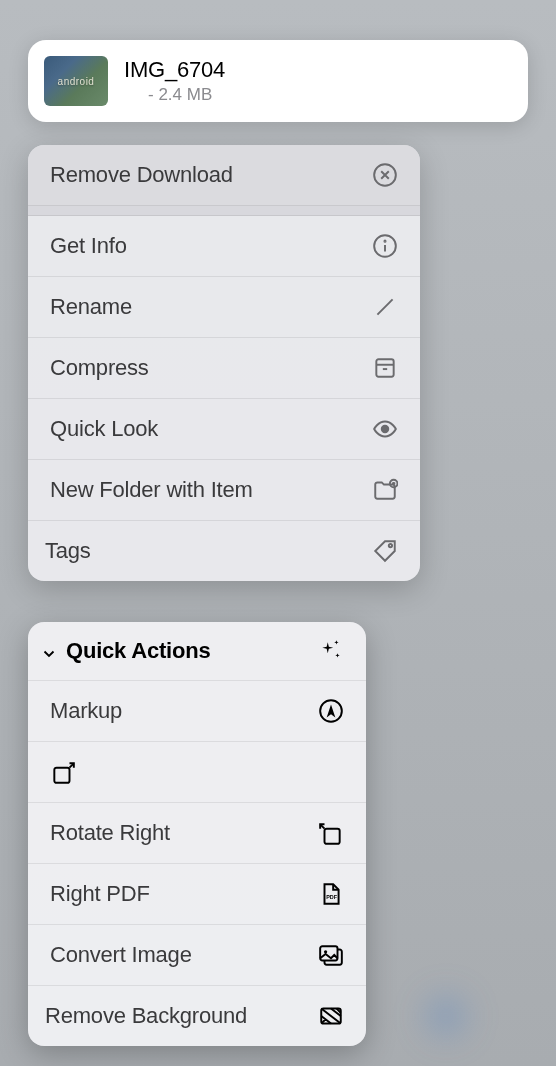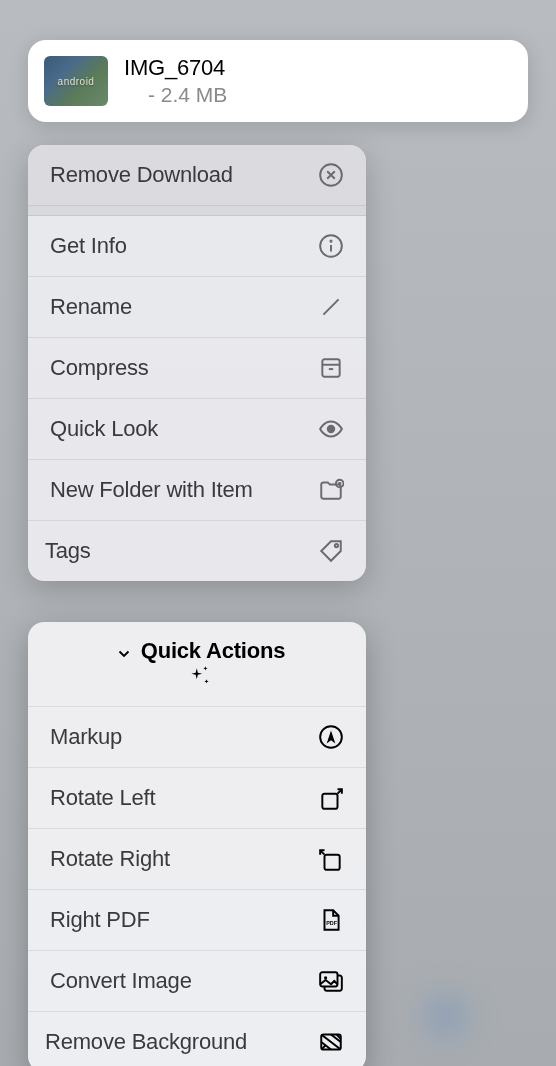--- a/index.html
+++ b/index.html
@@ -60,32 +60,32 @@
     }
     
     .file-name {
       font-size: 22px;
       font-weight: 400;
       color: #000000;
       letter-spacing: -0.2px;
     }
     
     .file-size {
-      font-size: 21px;
+      font-size: 17px;
       font-weight: 400;
       color: #8a8a8e;
       margin-top: 2px;
       margin-left: 24px;
     }
     
     .menu-1 {
       position: absolute;
       top: 145px;
       left: 28px;
-      width: 338px;
+      width: 392px;
       background: rgba(235, 235, 238, 0.95);
       border-radius: 16px;
       overflow: hidden;
       box-shadow: 0 8px 30px rgba(0,0,0,0.2);
     }
     
     .menu-2 {
       position: absolute;
       top: 622px;
       left: 28px;
@@ -115,22 +115,21 @@
     .menu-item-label {
       font-weight: 400;
       letter-spacing: -0.2px;
     }
     
     .menu-item.highlighted {
       background: rgba(210, 210, 215, 0.6);
     }
     
     .menu-item.quick-actions-header {
-      padding: 16px 22px 16px 28px;
-      flex-direction: column;
+      padding: 16px 22px 16px 12px;
     }
     
     .menu-item.quick-actions-header .menu-item-label {
       font-weight: 700;
       color: #000000;
       display: flex;
       align-items: center;
     }
     
     .section-separator {
@@ -272,21 +271,20 @@
   <div class="menu-item">
     <span class="menu-item-label">Markup</span>
     <span class="icon">
       <svg viewBox="0 0 24 24" fill="none" stroke="#000000" stroke-width="1.8">
         <circle cx="12" cy="12" r="10"></circle>
         <path d="M12 6 L8 18 L12 15 L16 18 Z" fill="#000000" stroke="none"></path>
       </svg>
     </span>
   </div>
   <div class="menu-item">
-    <span class="menu-item-label">Rotate Left</span>
     <span class="icon">
       <svg viewBox="0 0 24 24" fill="none" stroke="#000000" stroke-width="1.8">
         <rect x="4" y="8" width="14" height="14" rx="2"></rect>
         <path d="M18 4 L22 4 L22 8" fill="none"></path>
         <path d="M22 4 L18 8" fill="none"></path>
       </svg>
     </span>
   </div>
   <div class="menu-item">
     <span class="menu-item-label">Rotate Right</span>

